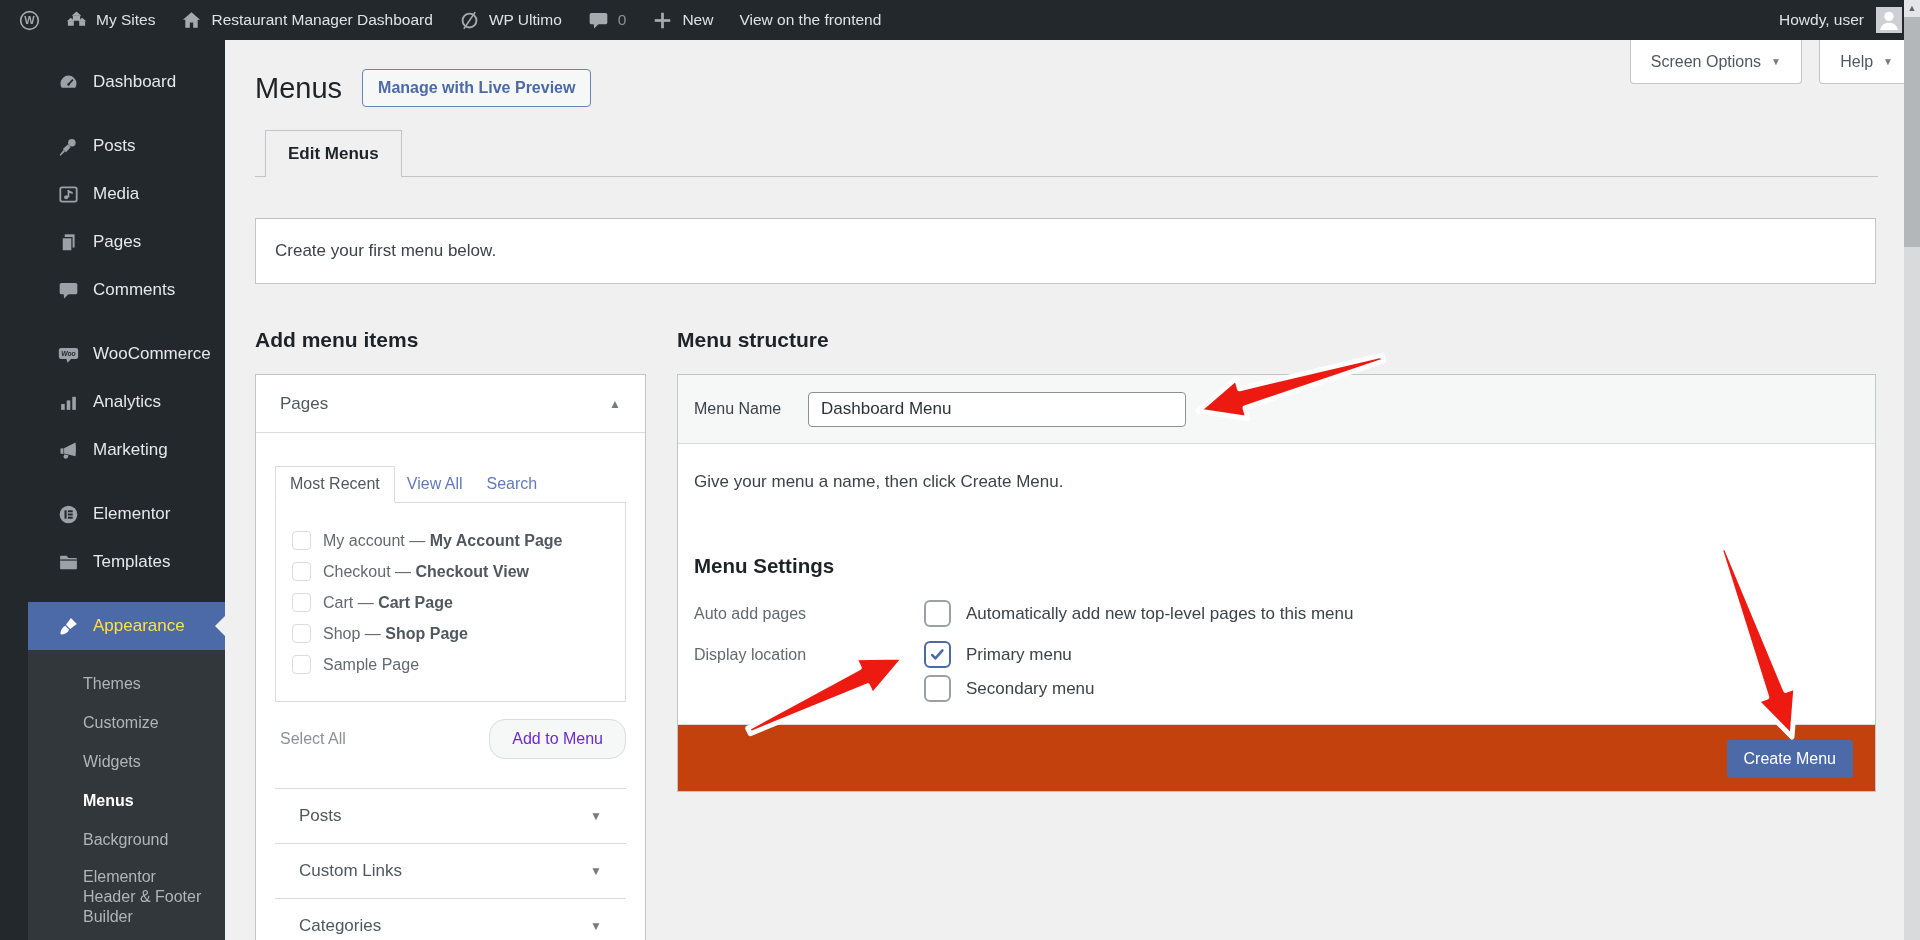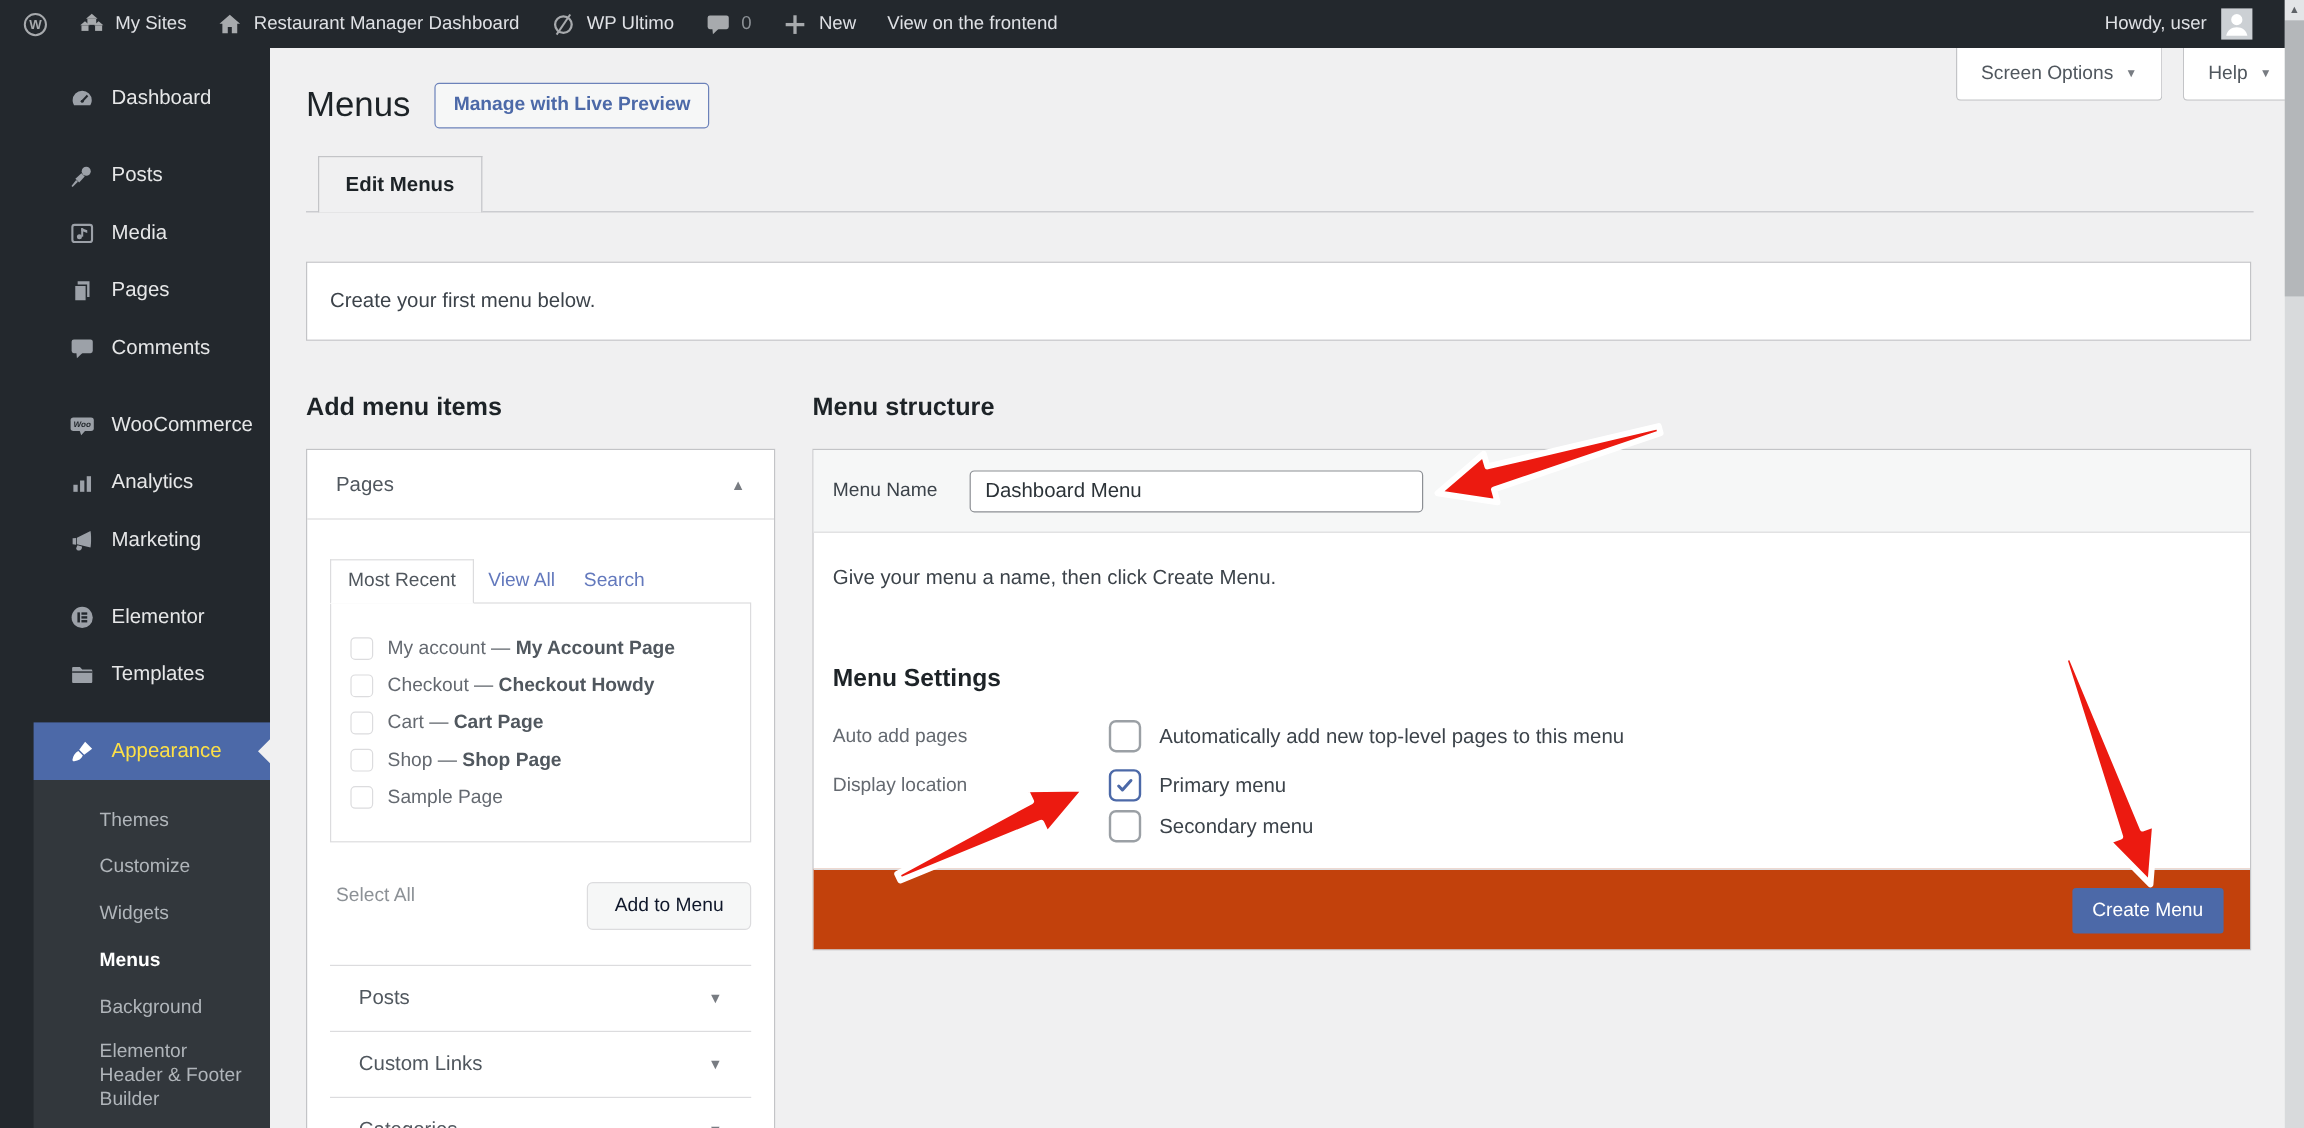--- a/index.html
+++ b/index.html
@@ -14,21 +14,21 @@
   html,body{overflow:hidden;}
   body{width:1920px;height:940px;position:relative;background:var(--page-bg);}
 
   
   #adminbar{position:absolute;left:0;top:0;width:1920px;height:40px;background:var(--bar-bg);
     display:flex;align-items:center;color:#dfe1e5;z-index:20;padding-left:6px;}
   .ab-item{display:flex;align-items:center;gap:9px;padding:0 13px;height:40px;font-size:15.5px;color:#dfe1e5;cursor:pointer;}
   .ab-item .ico{width:21px;height:21px;color:#a7aaad;display:flex;}
   .ab-item .ico svg{width:100%;height:100%;fill:currentColor;}
   .ab-item.count .lbl{color:#8c9196;}
-  .ab-right{margin-left:auto;display:flex;align-items:center;gap:12px;padding-right:43px;}
+  .ab-right{margin-left:auto;display:flex;align-items:center;gap:12px;padding-right:18px;}
   .howdy{font-size:15.5px;color:#dfe1e5;}
   .avatar{width:26px;height:26px;background:#ccd0d4;display:flex;}
   .avatar svg{width:100%;height:100%;}
 
   
   #sidebar{position:absolute;left:0;top:40px;width:225px;height:900px;background:var(--bar-bg);padding-top:18px;z-index:10;padding-left:28px;}
   .menu-item{height:48px;display:flex;align-items:center;gap:14px;padding-left:30px;font-size:17px;color:#e6e7e8;cursor:pointer;}
   .menu-item .ico{width:21px;height:21px;color:#9ca1a8;display:flex;flex:none;}
   .menu-item .ico svg{width:100%;height:100%;fill:currentColor;}
   .menu-item.active{background:var(--accent);color:#fde047;position:relative;}
@@ -75,21 +75,21 @@
   .tabs-row{display:flex;align-items:flex-end;position:relative;z-index:2;}
   .tab-active{background:#fff;border:1px solid var(--border-lt);border-bottom:1px solid #fff;
     padding:8px 14px 9px;font-size:16px;color:#50575e;margin-bottom:-1px;cursor:pointer;}
   .tab-link{padding:8px 12px 9px;font-size:16px;color:#6379bd;cursor:pointer;}
   .list-box{border:1px solid var(--border-lt);height:200px;padding:22px 10px 0 16px;background:#fff;}
   .page-row{display:flex;align-items:center;gap:12px;height:31px;font-size:16px;color:#646970;}
   .page-cb{width:19px;height:19px;border:1px solid var(--border-lt);border-radius:4px;background:#fff;flex:none;cursor:pointer;}
   .page-row .bold{font-weight:bold;color:#50575e;}
   .select-row{display:flex;justify-content:space-between;align-items:center;margin-top:17px;padding-left:5px;}
   .select-all{font-size:16px;color:#8c9196;cursor:pointer;}
-  .add-btn{background:#f6f7f7;border:1px solid var(--border-lt);border-radius:5px;color:#0f172a;font-size:16px;padding:10px 22px;margin-top:16px;}
+  .add-btn{background:#f6f7f7;border:1px solid var(--border-lt);border-radius:16px;color:#6d28d9;font-size:16px;padding:10px 22px;}
   .accordions{margin-top:29px;}
   .acc-row{height:55px;border-top:1px solid var(--border-lt);display:flex;justify-content:space-between;
     align-items:center;padding:0 24px;font-size:17px;color:#50575e;cursor:pointer;background:#fff;}
 
   
   .right-panel{position:absolute;left:452px;top:334px;width:1199px;height:418px;background:#fff;border:1px solid var(--border);}
   .name-row{height:69px;background:#f6f7f7;border-bottom:1px solid var(--border-lt);display:flex;align-items:center;padding-left:16px;}
   .name-label{width:114px;font-size:16px;color:#3c434a;}
   .name-input{width:378px;height:35px;border:1px solid #8c8f94;border-radius:4px;font-size:17px;color:#2c3338;padding:0 12px;background:#fff;}
   .rp-body{padding:26px 16px 0;}
@@ -354,21 +354,21 @@
           <span class="tab-link">View All</span>
           <span class="tab-link">Search</span>
         </div>
       <div class="list-box" id="pages-list">
           <div class="page-row">
     <span class="page-cb"></span>
     <span class="txt"><span class="pre">My account — </span><span class="bold">My Account Page</span></span>
   </div>
           <div class="page-row">
     <span class="page-cb"></span>
-    <span class="txt"><span class="pre">Checkout — </span><span class="bold">Checkout Howdy</span></span>
+    <span class="txt"><span class="pre">Checkout — </span><span class="bold">Checkout View</span></span>
   </div>
           <div class="page-row">
     <span class="page-cb"></span>
     <span class="txt"><span class="pre">Cart — </span><span class="bold">Cart Page</span></span>
   </div>
           <div class="page-row">
     <span class="page-cb"></span>
     <span class="txt"><span class="pre">Shop — </span><span class="bold">Shop Page</span></span>
   </div>
           <div class="page-row">

